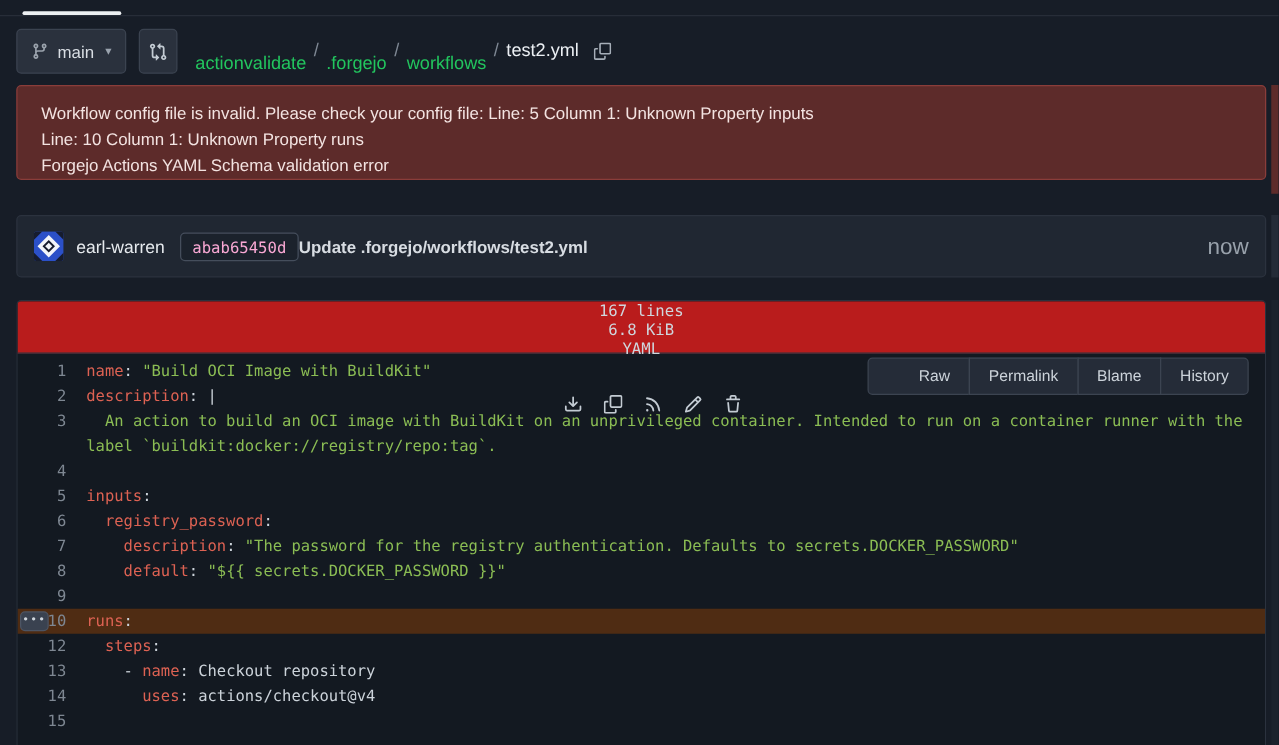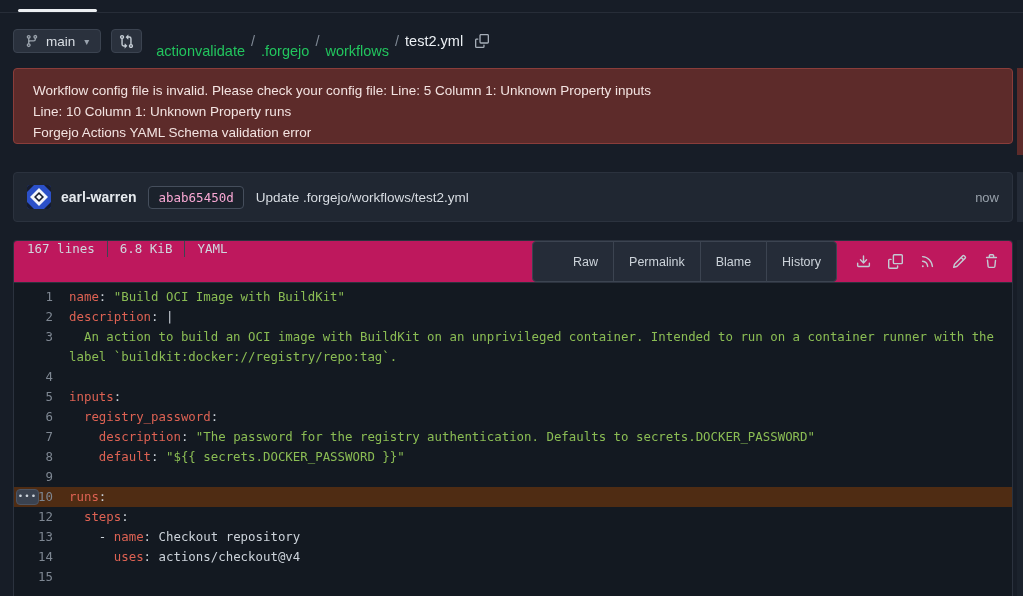--- a/index.html
+++ b/index.html
@@ -11,21 +11,21 @@
   }
   svg { display:block; }
 
   
   .tabline { position:absolute; top:0; left:0; right:0; height:13px; border-bottom:1px solid #272d38; }
   .tab-underline { position:absolute; left:18px; top:9px; width:79px; height:3px; background:#eceff2; border-radius:2px; }
 
   
   .toolbar { position:absolute; top:26px; left:13px; right:10px; height:30px; display:flex; align-items:center; }
   .btn {
-    height:24px; display:flex; align-items:center; gap:7px; padding:0 11px;
+    height:36px; display:flex; align-items:center; gap:7px; padding:0 11px;
     background:#2a313d; border:1px solid #3b4350; border-radius:4px;
     color:#d9dee4; font-size:13.5px; cursor:pointer;
   }
   .btn.icon-only { width:31px; justify-content:center; padding:0; }
   .btn + .btn { margin-left:10px; }
   .caret { font-size:10px; color:#9aa3ae; margin-left:2px; }
   .breadcrumb { margin-left:14px; font-size:14.5px; display:flex; align-items:center; gap:6px; }
   .breadcrumb a { color:#22c55e; text-decoration:none; cursor:pointer;margin-top:19px; }
   .breadcrumb .sep { color:#7f8894; }
   .breadcrumb .file { color:#ecf0f4; }
@@ -38,38 +38,38 @@
     padding:11px 19px; font-size:13.5px; line-height:21px; color:#f3e3e1;
   }
 
   
   .commit-bar {
     position:absolute; top:172px; left:13px; right:10px; height:50px;
     background:#202732; border:1px solid #2b323e; border-radius:4px;
     display:flex; align-items:center; padding:0 13px;
   }
   .avatar { width:24px; height:24px; border-radius:3px; overflow:hidden; flex:0 0 24px; cursor:pointer; }
-  .commit-author { font-weight:bold; font-size:14px; color:#e6eaee; margin:0 12px 0 10px; cursor:pointer; }
+  .commit-author { font-weight:normal; font-size:14px; color:#e6eaee; margin:0 12px 0 10px; cursor:pointer; }
   .sha-box {
     font-family:"DejaVu Sans Mono","Liberation Mono",monospace; font-size:12.5px; color:#f9a8d4;
     border:1px solid #454e5c; border-radius:4px; padding:3px 9px; background:#1b222c; cursor:pointer;
   }
-  .commit-msg { margin-left:12px; font-size:13.5px; color:#d7dce2; cursor:pointer; }
-  .commit-time { margin-left:auto; font-size:13px; color:#98a1ab; }
+  .commit-msg { margin-left:0; font-size:13.5px; color:#d7dce2; cursor:pointer;font-weight:bold; }
+  .commit-time { margin-left:auto; font-size:18px; color:#98a1ab; }
 
   
   .file-box {
     position:absolute; top:240px; left:13px; right:10px; bottom:0;
     border:1px solid #2b323e; border-bottom:none; border-radius:4px 4px 0 0;
     background:#131921; overflow:hidden;
   }
   .file-header {
-    height:42px; background:#be185d; border-bottom:1px solid #2b323e;
-    display:flex; padding:0 13px;
-    font-family:"DejaVu Sans Mono","Liberation Mono",monospace; font-size:12.5px; color:#cfd6dd;
+    height:42px; background:#b91c1c; border-bottom:1px solid #2b323e;
+    display:flex; align-items:center; padding:0 13px;
+    font-family:"DejaVu Sans Mono","Liberation Mono",monospace; font-size:12.5px; color:#cfd6dd;flex-direction:column;
   }
   .fh-sep { width:1px; height:16px; background:#3d4552; margin:0 12px; }
   .seg-group { margin-left:auto; display:flex; }
   .seg-btn {
     font-family:"Liberation Sans",sans-serif; font-size:12.5px; color:#ccd3da;
     background:#252c38; border:1px solid #3c4451; padding:7px 15px; cursor:pointer; margin-left:-1px;
   }
   .seg-btn:first-child { border-radius:4px 0 0 4px; margin-left:0;padding-left:40px; }
   .seg-btn:last-child { border-radius:0 4px 4px 0; }
   .fh-icons { display:flex; align-items:center; gap:17px; margin-left:19px; color:#c3cbd3; }

